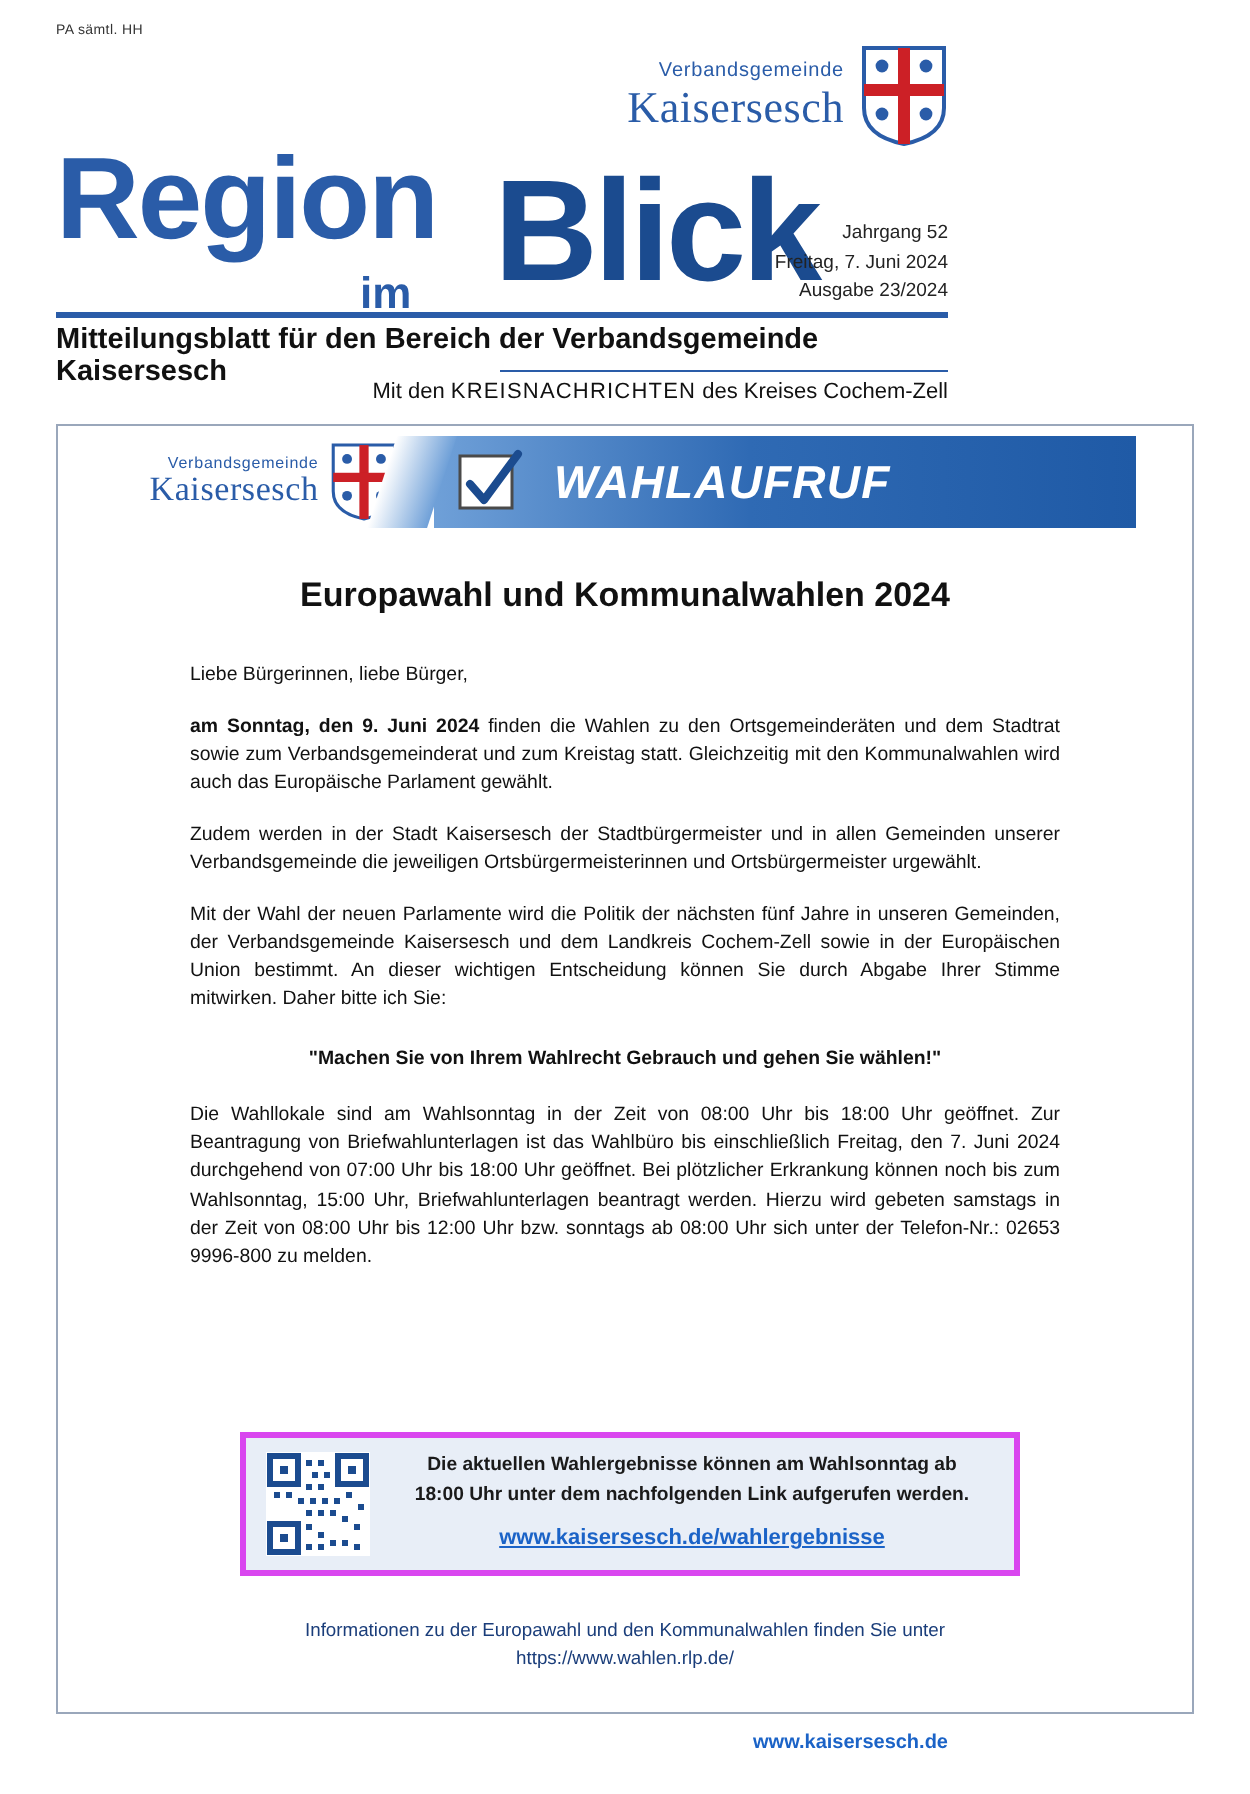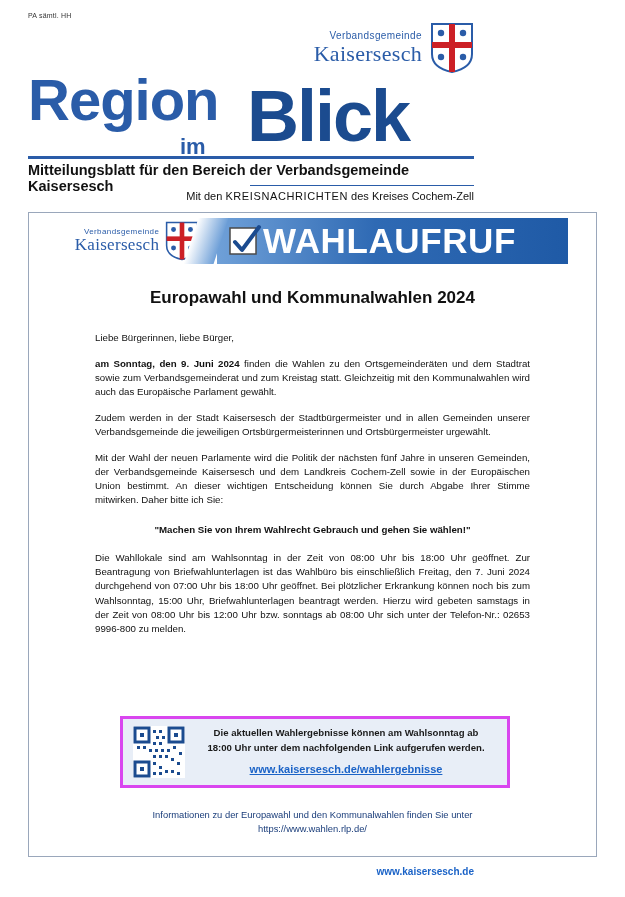--- a/index.html
+++ b/index.html
@@ -193,24 +193,26 @@
     transform: skewX(-18deg);
   }
   .ballot-icon {
     width: 34px;
     height: 34px;
     margin-left: 12px;
     position: relative;
     flex: none;
   }
   .banner-text {
+    margin-left: 14px;
     color: #fff;
-    font-size: 35px;
+    font-size: 23px;
     font-weight: bold;
     letter-spacing: 0.6px;
+    font-style: italic;
   }
 
   
   .article {
     position: absolute;
     left: 95px;
     top: 286px;
     width: 435px;
     font-size: 9.7px;
     line-height: 1.45;
@@ -318,20 +320,25 @@
           <circle cx="11" cy="35" r="3.2" fill="#2a5ca8"></circle>
           <circle cx="33" cy="35" r="3.2" fill="#2a5ca8"></circle>
         </svg>
       </div>
     </div>
 
     <div class="title-region">Region</div>
     <div class="title-im">im</div>
     <div class="title-blick">Blick</div>
 
+    <div class="issue-block">
+      <div>Jahrgang 52</div>
+      <div>Freitag, 7. Juni 2024</div>
+      <div>Ausgabe 23/2024</div>
+    </div>
 
     <div class="rule-thick"></div>
     <div class="subtitle">Mitteilungsblatt für den Bereich der Verbandsgemeinde Kaisersesch</div>
     <div class="rule-thin"></div>
     <div class="kreis-line"><span>Mit den </span><span class="kn">KREISNACHRICHTEN</span><span> des Kreises Cochem-Zell</span></div>
   </div>
 
   <div class="frame"></div>
 
   <div class="banner">

